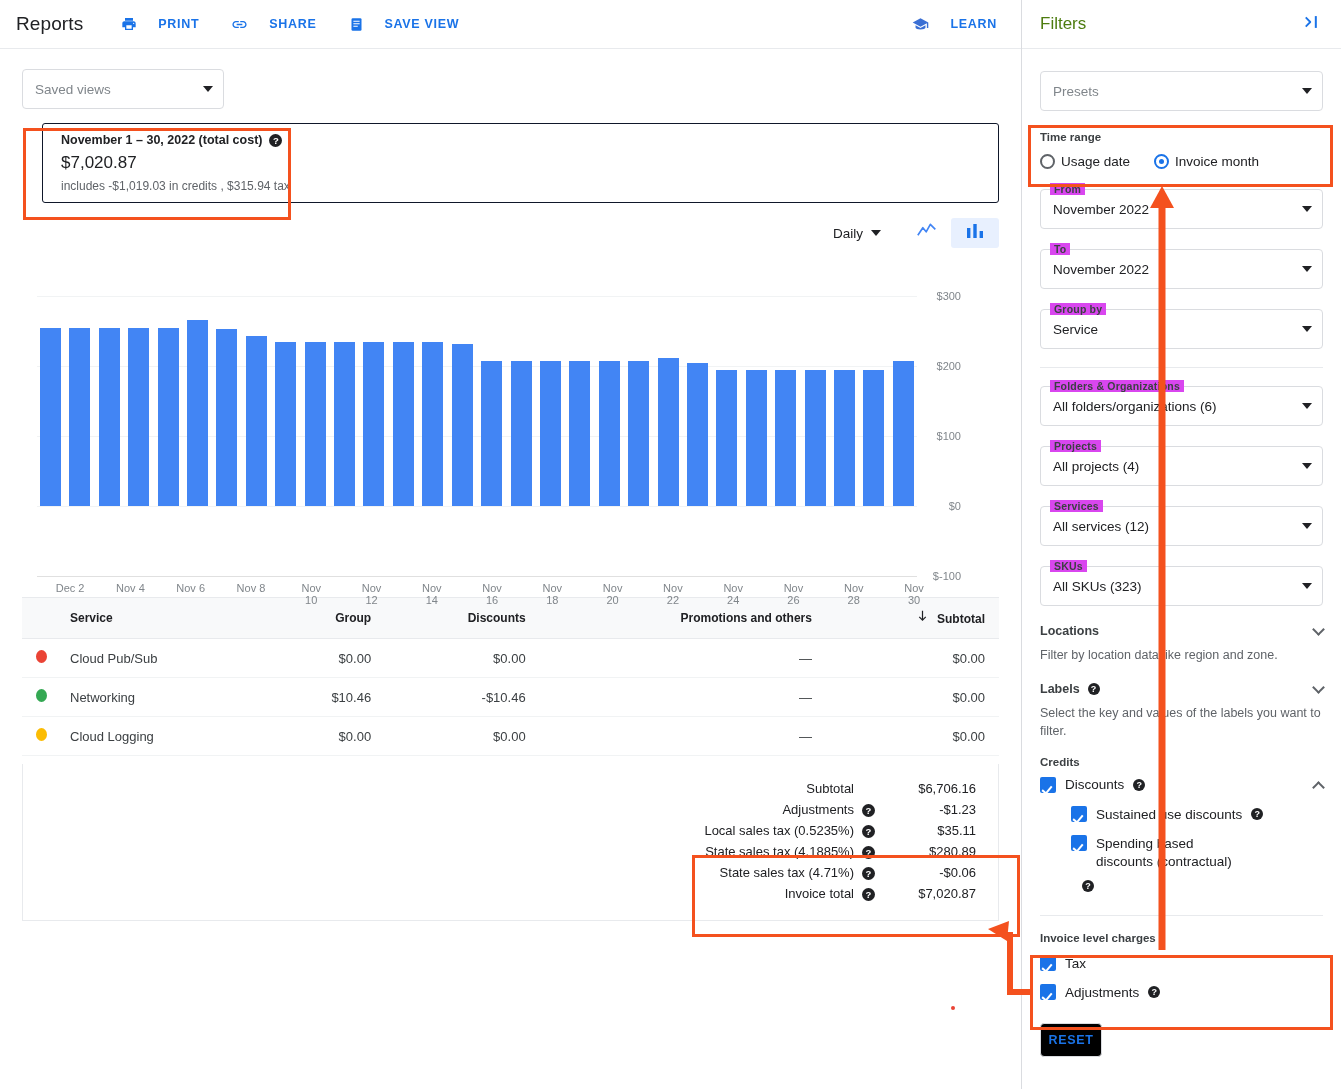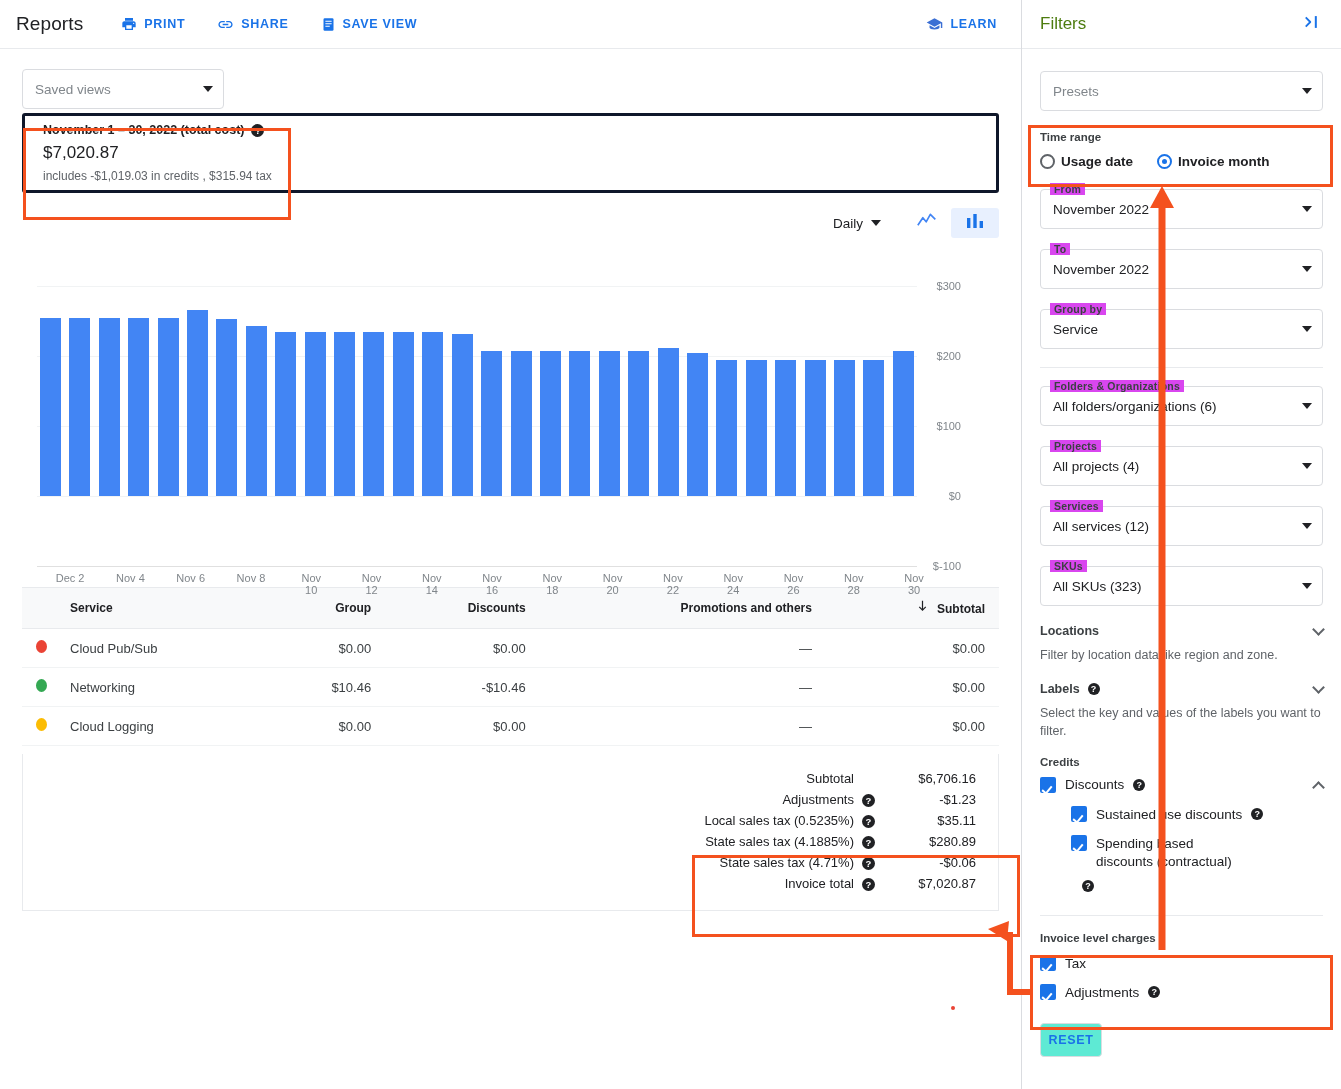--- a/index.html
+++ b/index.html
@@ -13,41 +13,41 @@
   #app { display:flex; width:1341px; height:1089px; }
 
   
   #main { width:1022px; height:1089px; position:relative; background:#fff;
           border-right:1px solid #dadce0; }
 
   .topbar { height:49px; display:flex; align-items:center;
             border-bottom:1px solid #e8eaed; padding:0 16px; position:relative; }
   .page-title { font-size:19px; color:#202124; font-weight:400; margin-right:36px;
                 letter-spacing:.1px; }
-  .tb-btn { display:flex; align-items:center; gap:7px; color:#1a73e8;
+  .tb-btn { display:flex; align-items:center; gap:21px; color:#1a73e8;
             font-size:12.5px; font-weight:700; letter-spacing:.7px;
             cursor:pointer; margin-right:28px; background:none; border:none;
             font-family:inherit; padding:4px 2px; }
   .tb-btn svg { display:block; }
   .tb-learn { position:absolute; right:22px; margin-right:0; }
 
   .content { padding:20px 22px 0 22px; }
 
   .saved-views {
     width:202px; height:40px; border:1px solid #dadce0; border-radius:4px;
     display:flex; align-items:center; justify-content:space-between;
     padding:0 10px 0 12px; color:#5f6368; font-size:13.5px; cursor:pointer;
-    background:#fff; margin-bottom:4px;
+    background:#fff; margin-bottom:14px;
   }
   .caret { width:0;height:0;border-left:5px solid transparent;
            border-right:5px solid transparent;border-top:6px solid #202124; }
 
   .summary-card {
-    border:3px solid #0f172a; border-radius:3px; height:80px; display:flex;
-    align-items:center; position:relative; background:#fff;
+    border:1px solid #0f172a; border-radius:3px; height:80px; display:flex;
+    align-items:center; position:relative; background:#fff;margin-left:20px;
   }
   .sc-left { padding:0 18px; width:270px; }
   .sc-date { font-size:12.5px; font-weight:700; color:#202124;
              display:flex; align-items:center; gap:7px; }
   .sc-amount { font-size:17px; color:#202124; margin-top:6px; }
   .sc-sub { font-size:12px; color:#5f6368; margin-top:6px; }
   .sc-mid { text-align:center; margin-left:170px; }
   .sc-pct { font-size:14px; color:#0d652d; display:flex; align-items:center;
             gap:5px; justify-content:center; }
   .sc-pct-sub { font-size:11.5px; color:#5f6368; margin-top:9px; }
@@ -136,21 +136,21 @@
               border-right:5px solid transparent;border-top:6px solid #202124; }
 
   .f-sec-label { font-size:11.5px; font-weight:700; color:#3c4043;
                  margin:20px 0 0 0; }
   .radio-row { display:flex; align-items:center; gap:6px; margin-top:11px; }
   .radio { width:15px;height:15px;border-radius:50%;border:2px solid #5f6368;
            position:relative; flex:0 0 auto; }
   .radio.on { border-color:#1a73e8; }
   .radio.on::after { content:''; position:absolute; left:3px; top:3px;
            width:5px;height:5px;border-radius:50%;background:#1a73e8; }
-  .radio-lbl { font-size:13.5px; color:#202124; margin-right:18px;font-weight:bold; }
+  .radio-lbl { font-size:13.5px; color:#202124; margin-right:18px; }
 
   .f-divider { height:1px; background:#e8eaed; margin:18px 0 0 0; }
 
   .collapse-row { display:flex; align-items:center; justify-content:space-between;
                   margin-top:18px; cursor:pointer; }
   .collapse-title { font-size:12.5px; font-weight:700; color:#3c4043;
                     display:flex; align-items:center; gap:8px; }
   .chev { width:9px; height:9px; border-right:2px solid #5f6368;
           border-bottom:2px solid #5f6368; transform:rotate(45deg);
           margin-bottom:4px; }
@@ -162,21 +162,21 @@
         flex:0 0 auto; position:relative; }
   .cb::after { content:''; position:absolute; left:4px; top:7px; width:4px;
         height:8px; border-right:2px solid #fff; border-bottom:2px solid #fff;
         transform:rotate(40deg); }
   .cb-lbl { font-size:13.5px; color:#202124; line-height:1.35; }
   .indent { margin-left:31px; }
 
   .reset-btn { margin-top:20px; width:62px; height:34px; border:1px solid #dadce0;
         border-radius:4px; color:#1a73e8; font-size:12.5px; font-weight:700;
         letter-spacing:.7px; display:flex; align-items:center;
-        justify-content:center; cursor:pointer; background:#5eead4; }
+        justify-content:center; cursor:pointer; background:#000000; }
 
   
   .ann { position:absolute; border:3px solid #f4511e; pointer-events:none;
          z-index:40; }
   #ann-overlay { position:absolute; left:0; top:0; width:1341px; height:1089px;
                  pointer-events:none; z-index:45; }
 </style>
 </head>
 <body>
 

